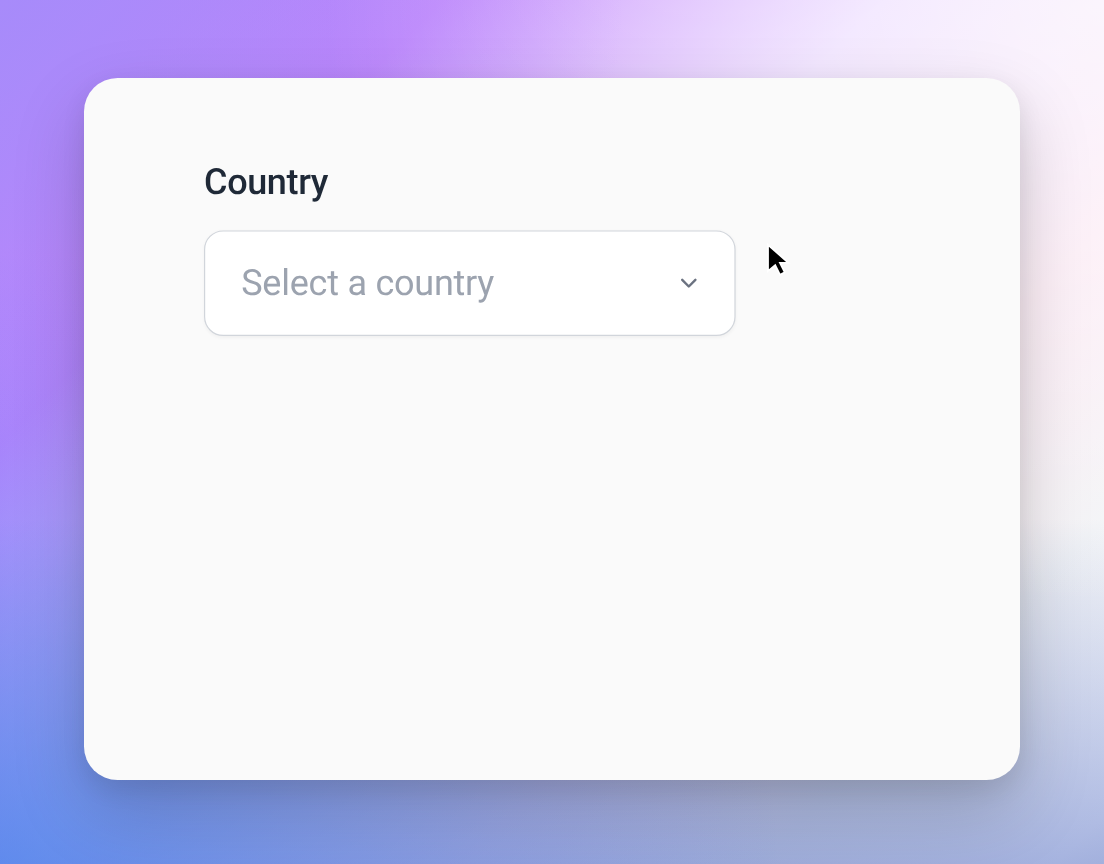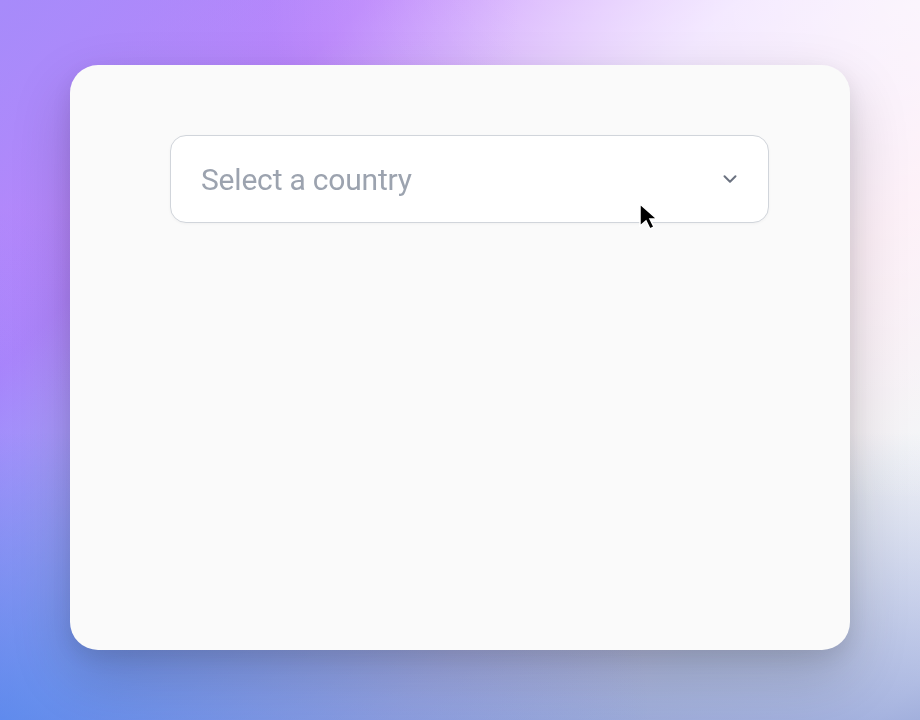--- a/index.html
+++ b/index.html
@@ -53,21 +53,21 @@
     .field-label {
       font-size: 30px;
       font-weight: 500;
       color: #1f2937;
       margin-bottom: 22px;
       letter-spacing: -0.3px;
     }
     
     .select-wrapper {
       position: relative;
-      width: 599px;
+      width: 443px;
     }
     
     .select-control {
       width: 100%;
       height: 88px;
       background: #ffffff;
       border: 1px solid #d1d5db;
       border-radius: 16px;
       padding: 0 60px 0 30px;
       display: flex;
@@ -105,20 +105,21 @@
       pointer-events: none;
     }
   </style>
 </head>
 <body>
 
 <div class="bg-overlay"></div>
 
 <div class="card">
 
+  <div class="field-label">Country</div>
 
   <div class="select-wrapper">
     <div class="select-control">
       <span class="select-placeholder">Select a country</span>
     </div>
     <span class="chevron-icon">
       <svg width="22" height="22" viewBox="0 0 24 24" fill="none" stroke="currentColor" stroke-width="2.2" stroke-linecap="round" stroke-linejoin="round">
         <polyline points="6 9 12 15 18 9"></polyline>
       </svg>
     </span>

